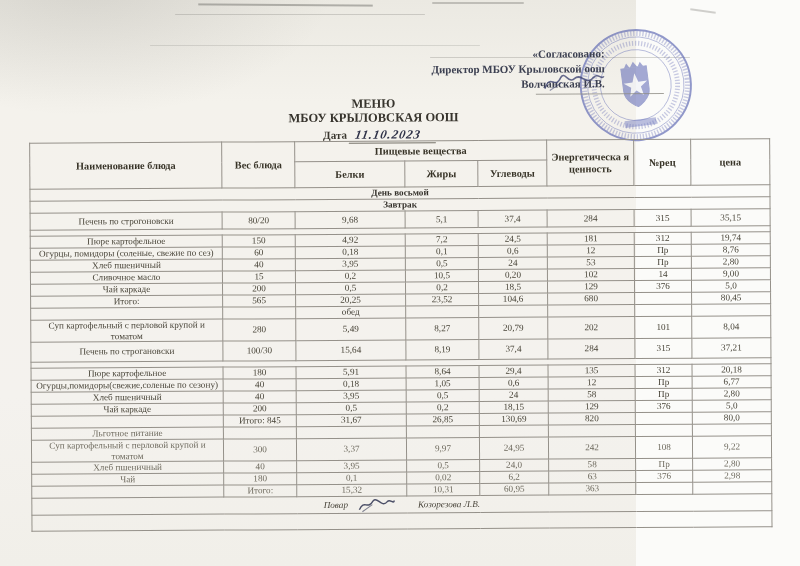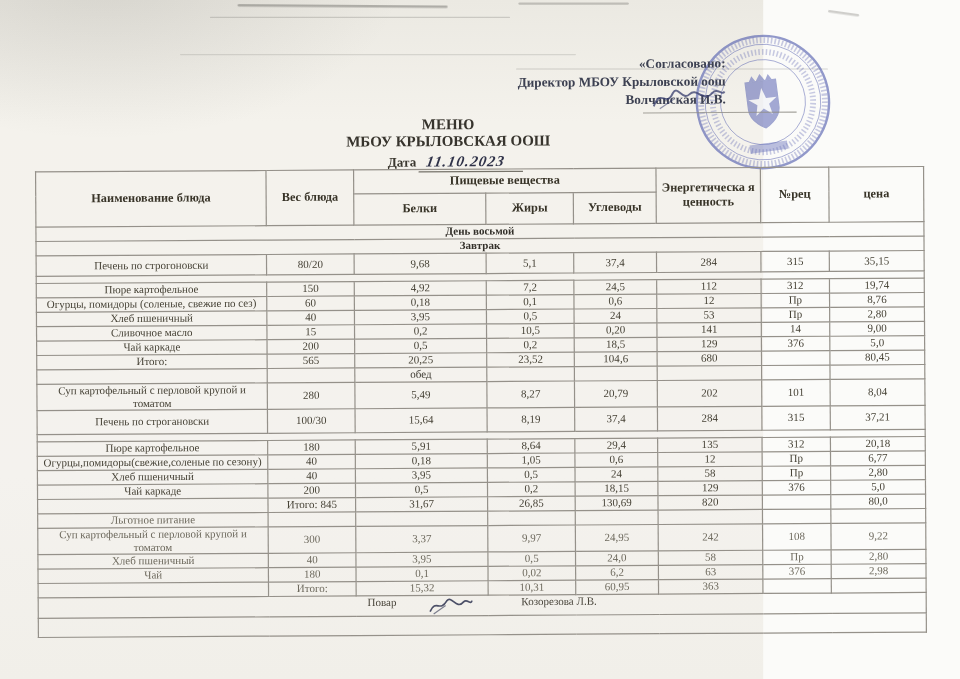--- a/index.html
+++ b/index.html
@@ -52,21 +52,21 @@
   .gaprow td{height:5px;border-left:1px solid #95918a;border-right:1px solid #95918a;}
   .tall1 td{height:16px;}
   .tall2 td{height:19px;}
   .name{text-align:center;}
   .ralign{text-align:right;padding-right:4px;}
   .mid{font-weight:normal;color:#3c3930;}
   .sub{font-size:9.4px;color:#55514a;}
   .nowrap{white-space:nowrap;}
   .faint td{color:#6e6a5e;}
   .cookcell{text-align:left;height:16px;padding-left:5px;font-size:10px;color:#4a463c;}
-  .cookcell .cw{display:inline-flex;gap:26px;}
+  .cookcell .cw{display:inline-flex;align-items:center;gap:9px;font-style:italic;}
   .cookname{margin-left:14px;}
   .endrow td{height:15px;}
 </style>
 </head>
 <body>
 
 <div class="page">
   <div class="smudge"></div>
   <div class="streak s1"></div>
   <div class="streak s2"></div>
@@ -158,21 +158,21 @@
           </tr>
           <tr class="gaprow">
             <td colspan="8"></td>
           </tr>
           <tr>
             <td class="name">Пюре картофельное</td>
             <td>150</td>
             <td>4,92</td>
             <td>7,2</td>
             <td>24,5</td>
-            <td>112</td>
+            <td>181</td>
             <td>312</td>
             <td>19,74</td>
           </tr>
           <tr>
             <td class="name">Огурцы, помидоры (соленые, свежие  по сез)</td>
             <td>60</td>
             <td>0,18</td>
             <td>0,1</td>
             <td>0,6</td>
             <td>12</td>
@@ -188,21 +188,21 @@
             <td>53</td>
             <td>Пр</td>
             <td>2,80</td>
           </tr>
           <tr>
             <td class="name">Сливочное масло</td>
             <td>15</td>
             <td>0,2</td>
             <td>10,5</td>
             <td>0,20</td>
-            <td>141</td>
+            <td>102</td>
             <td>14</td>
             <td>9,00</td>
           </tr>
           <tr>
             <td class="name">Чай каркаде</td>
             <td>200</td>
             <td>0,5</td>
             <td>0,2</td>
             <td>18,5</td>
             <td>129</td>

